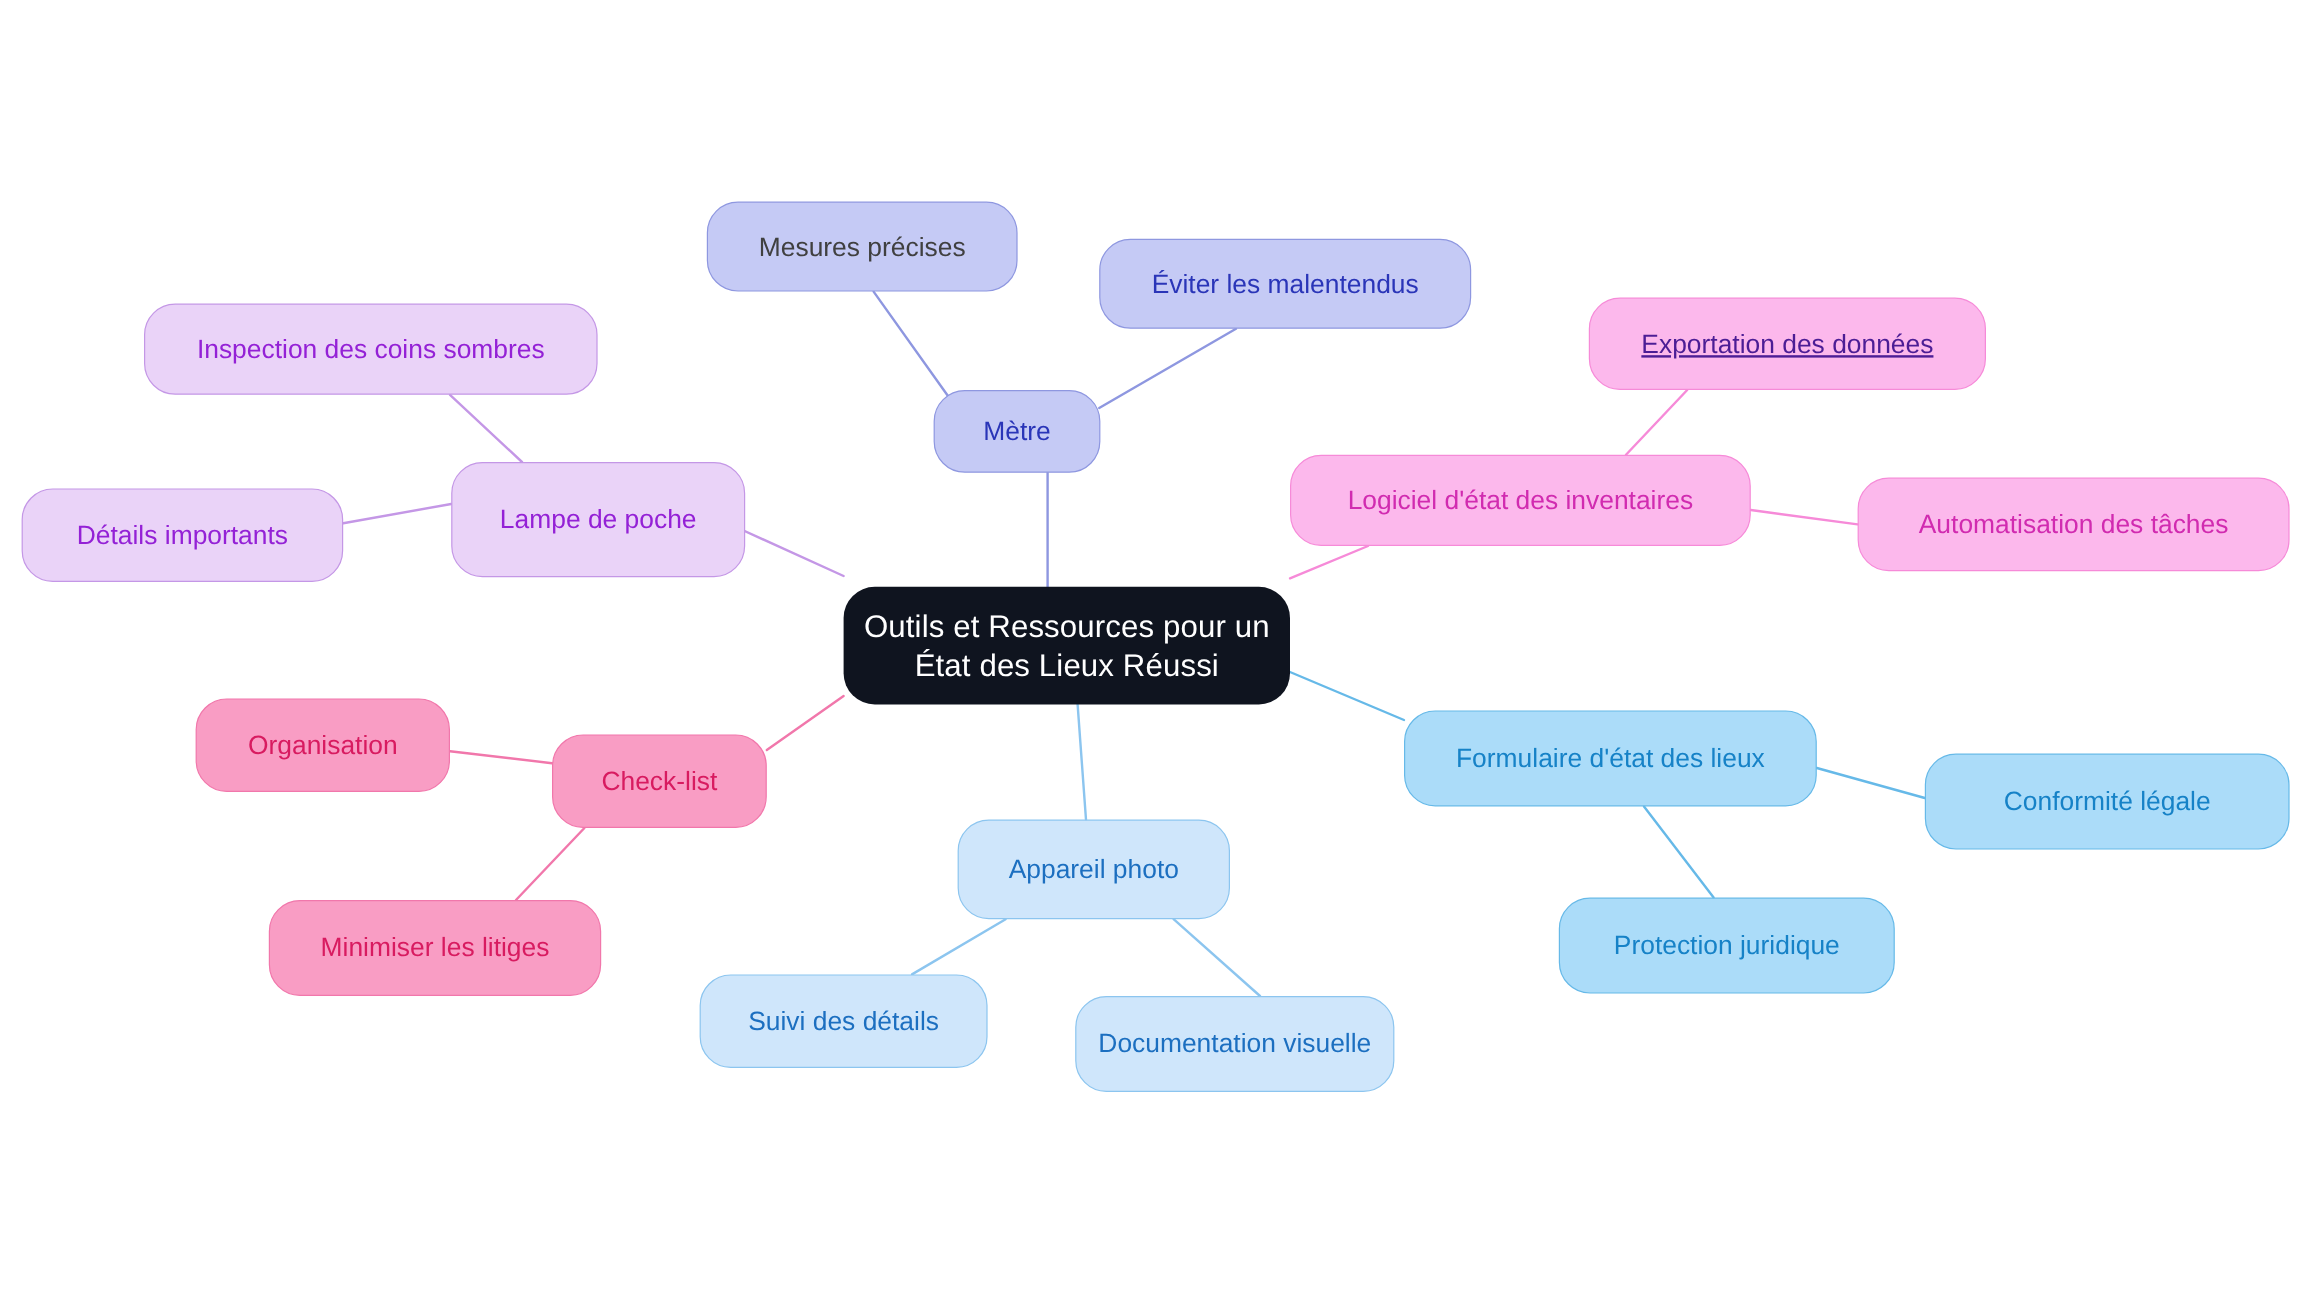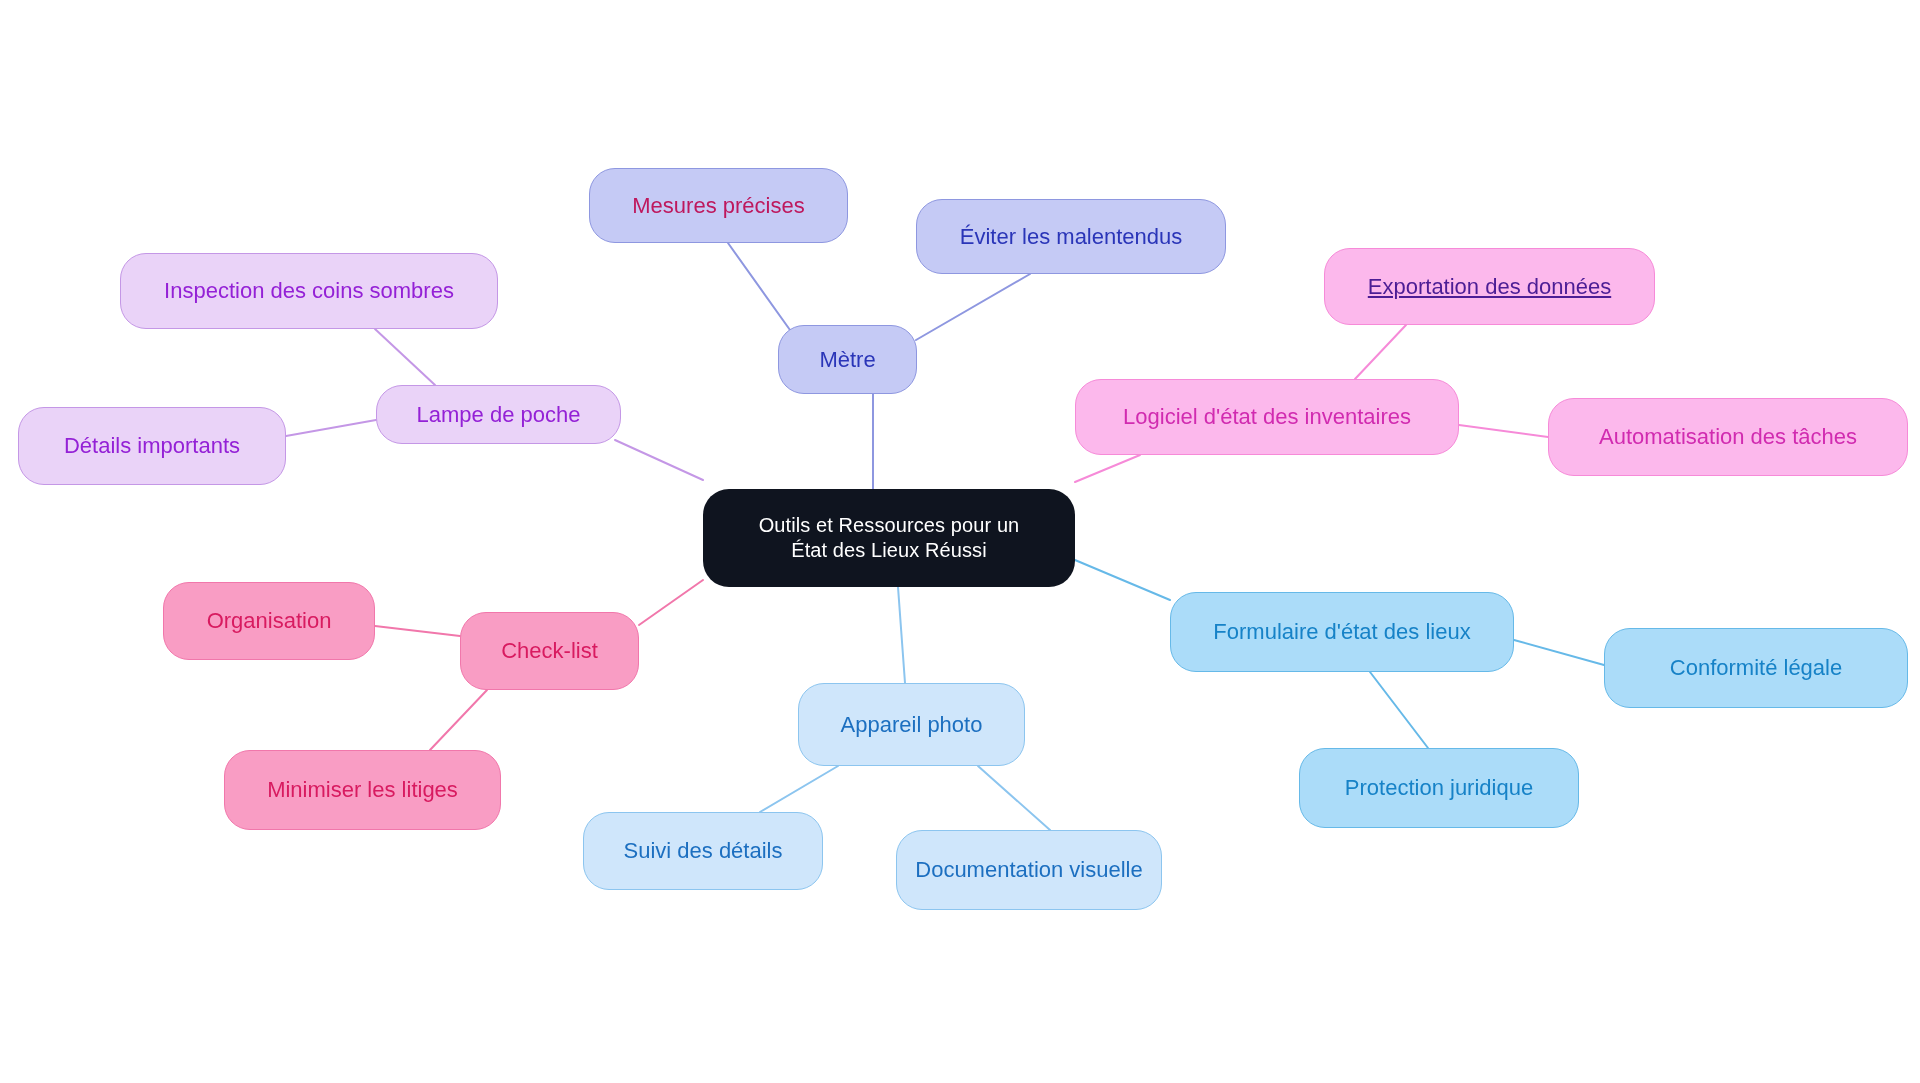--- a/index.html
+++ b/index.html
@@ -34,21 +34,21 @@
     text-align: center;
     border-style: solid;
     border-width: 1.5px;
     line-height: 1.25;
     white-space: pre-line;
     padding: 0 14px;
   }
   .node.root {
     border-width: 0;
     border-radius: 26px;
-    font-size: 20px;
+    font-size: 26px;
     color: #ffffff;
     background: #0f141f;
     letter-spacing: 0.1px;
   }
   .node.branch {
     border-radius: 26px;
     font-size: 22px;
   }
   .node.leaf {
     border-radius: 26px;
@@ -76,23 +76,23 @@
       <line x1="838" y1="766" x2="760" y2="812" stroke="#8cc5ef" stroke-width="2" stroke-linecap="round"></line>
       <line x1="978" y1="766" x2="1050" y2="830" stroke="#8cc5ef" stroke-width="2" stroke-linecap="round"></line>
       <line x1="703" y1="580" x2="639" y2="625" stroke="#f177ab" stroke-width="2" stroke-linecap="round"></line>
       <line x1="460" y1="636" x2="375" y2="626" stroke="#f177ab" stroke-width="2" stroke-linecap="round"></line>
       <line x1="487" y1="690" x2="430" y2="750" stroke="#f177ab" stroke-width="2" stroke-linecap="round"></line>
     </svg>
   <div id="nodes">
       <div class="node root" style="left: 703px; top: 489px; width: 372px; height: 98px; background: rgb(15, 20, 31); border-color: rgb(15, 20, 31); color: rgb(255, 255, 255);"><span>Outils et Ressources pour un
 État des Lieux Réussi</span></div>
       <div class="node branch" style="left: 778px; top: 325px; width: 139px; height: 69px; background: rgb(197, 202, 245); border-color: rgb(142, 151, 224); color: rgb(42, 53, 184);"><span>Mètre</span></div>
-      <div class="node leaf" style="left: 589px; top: 168px; width: 259px; height: 75px; background: rgb(197, 202, 245); border-color: rgb(142, 151, 224); color: #be185d;"><span>Mesures précises</span></div>
+      <div class="node leaf" style="left: 589px; top: 168px; width: 259px; height: 75px; background: rgb(197, 202, 245); border-color: rgb(142, 151, 224); color: #404040;"><span>Mesures précises</span></div>
       <div class="node leaf" style="left: 916px; top: 199px; width: 310px; height: 75px; background: rgb(197, 202, 245); border-color: rgb(142, 151, 224); color: rgb(42, 53, 184);"><span>Éviter les malentendus</span></div>
-      <div class="node branch" style="left: 376px; top: 385px; width: 245px; height: 59px; background: rgb(234, 211, 248); border-color: rgb(196, 151, 230); color: rgb(148, 33, 214); justify-content: center;"><span>Lampe de poche</span></div>
+      <div class="node branch" style="left: 376px; top: 385px; width: 245px; height: 96px; background: rgb(234, 211, 248); border-color: rgb(196, 151, 230); color: rgb(148, 33, 214); justify-content: center;"><span>Lampe de poche</span></div>
       <div class="node leaf" style="left: 120px; top: 253px; width: 378px; height: 76px; background: rgb(234, 211, 248); border-color: rgb(196, 151, 230); color: rgb(148, 33, 214);"><span>Inspection des coins sombres</span></div>
       <div class="node leaf" style="left: 18px; top: 407px; width: 268px; height: 78px; background: rgb(234, 211, 248); border-color: rgb(196, 151, 230); color: rgb(148, 33, 214);"><span>Détails importants</span></div>
       <div class="node branch" style="left: 1075px; top: 379px; width: 384px; height: 76px; background: rgb(252, 184, 236); border-color: rgb(246, 138, 216); color: rgb(209, 43, 176);"><span>Logiciel d'état des inventaires</span></div>
       <div class="node leaf" style="left: 1324px; top: 248px; width: 331px; height: 77px; background: rgb(252, 184, 236); border-color: rgb(246, 138, 216); color: #4c1d95; text-decoration: underline;"><span>Exportation des données</span></div>
       <div class="node leaf" style="left: 1548px; top: 398px; width: 360px; height: 78px; background: rgb(252, 184, 236); border-color: rgb(246, 138, 216); color: rgb(209, 43, 176);"><span>Automatisation des tâches</span></div>
       <div class="node branch" style="left: 1170px; top: 592px; width: 344px; height: 80px; background: rgb(171, 220, 249); border-color: rgb(102, 185, 232); color: rgb(22, 130, 199);"><span>Formulaire d'état des lieux</span></div>
       <div class="node leaf" style="left: 1604px; top: 628px; width: 304px; height: 80px; background: rgb(171, 220, 249); border-color: rgb(102, 185, 232); color: rgb(22, 130, 199);"><span>Conformité légale</span></div>
       <div class="node leaf" style="left: 1299px; top: 748px; width: 280px; height: 80px; background: rgb(171, 220, 249); border-color: rgb(102, 185, 232); color: rgb(22, 130, 199);"><span>Protection juridique</span></div>
       <div class="node branch" style="left: 798px; top: 683px; width: 227px; height: 83px; background: rgb(207, 230, 251); border-color: rgb(140, 197, 239); color: rgb(28, 111, 192);"><span>Appareil photo</span></div>
       <div class="node leaf" style="left: 583px; top: 812px; width: 240px; height: 78px; background: rgb(207, 230, 251); border-color: rgb(140, 197, 239); color: rgb(28, 111, 192);"><span>Suivi des détails</span></div>

